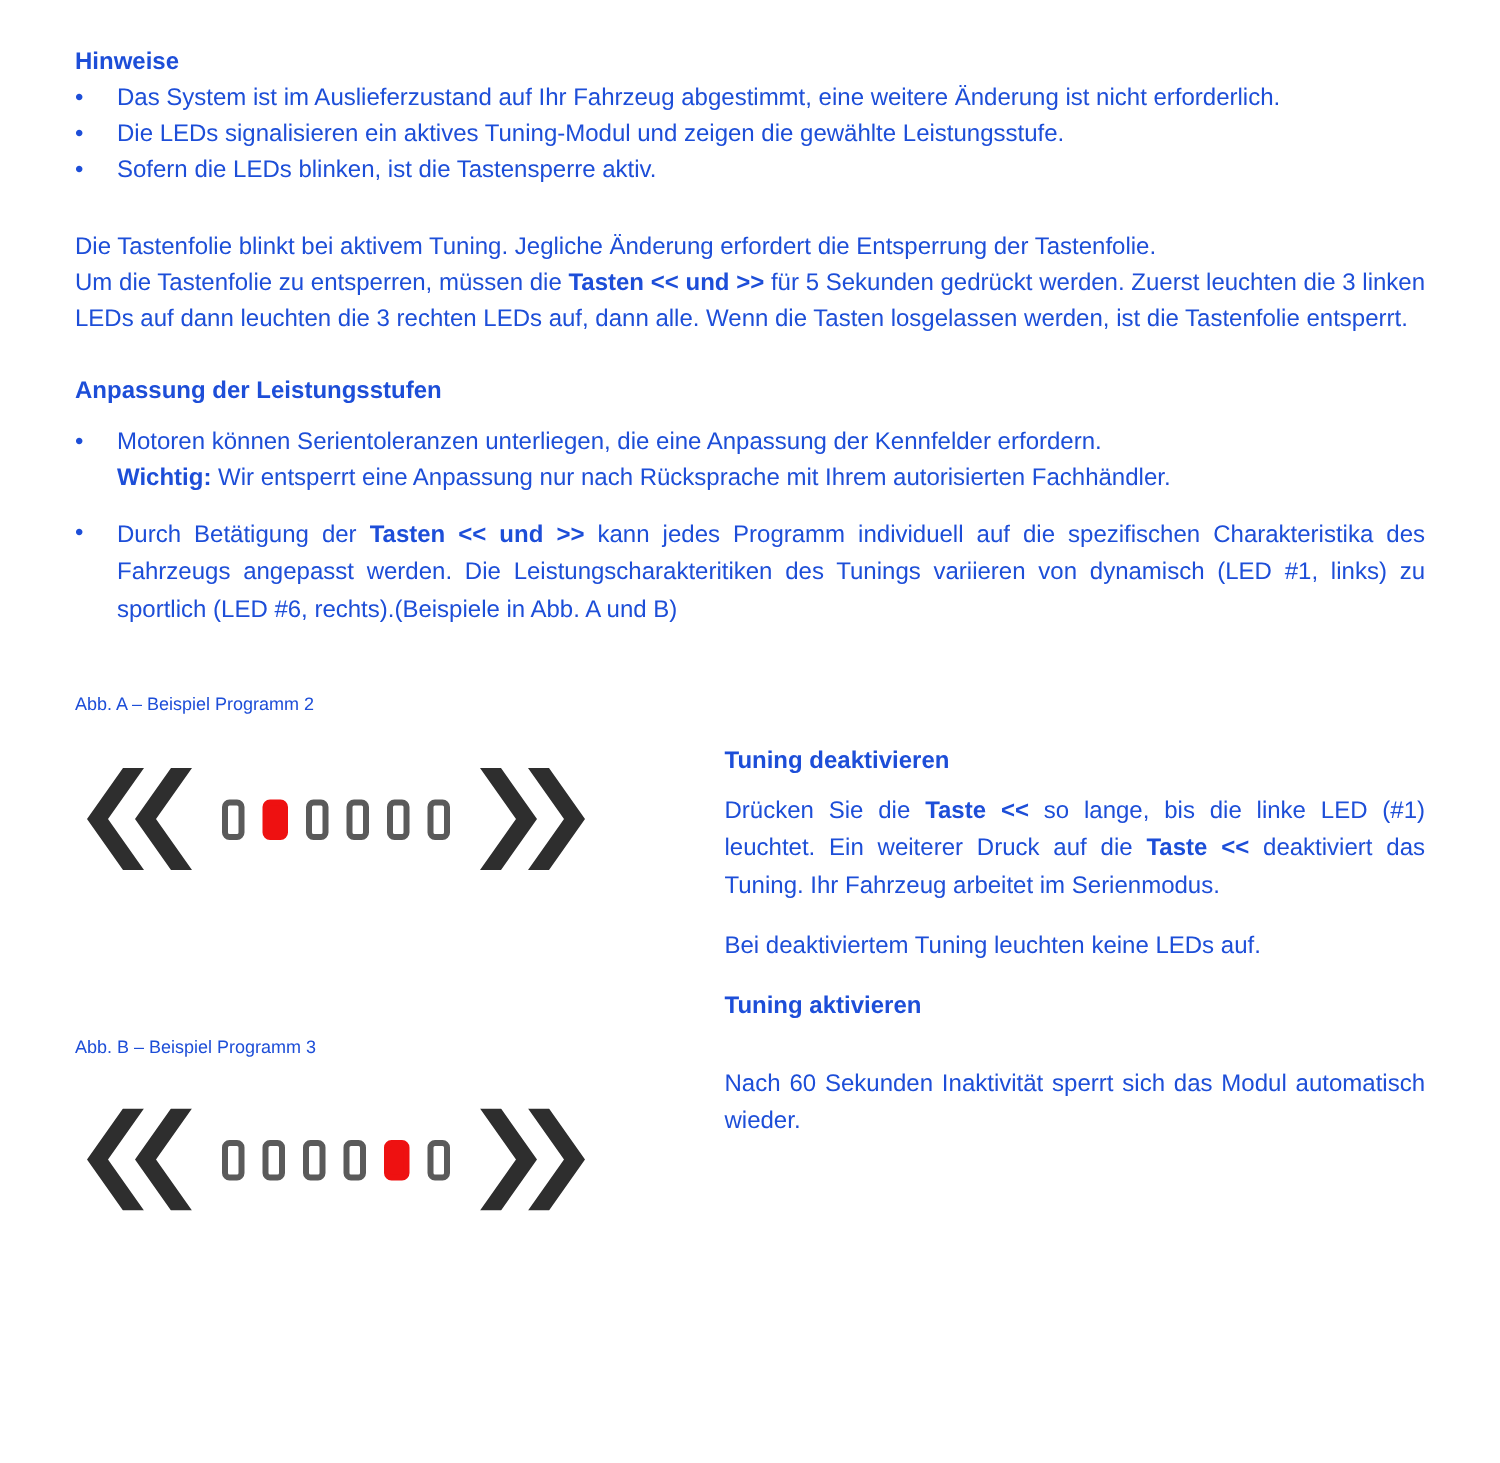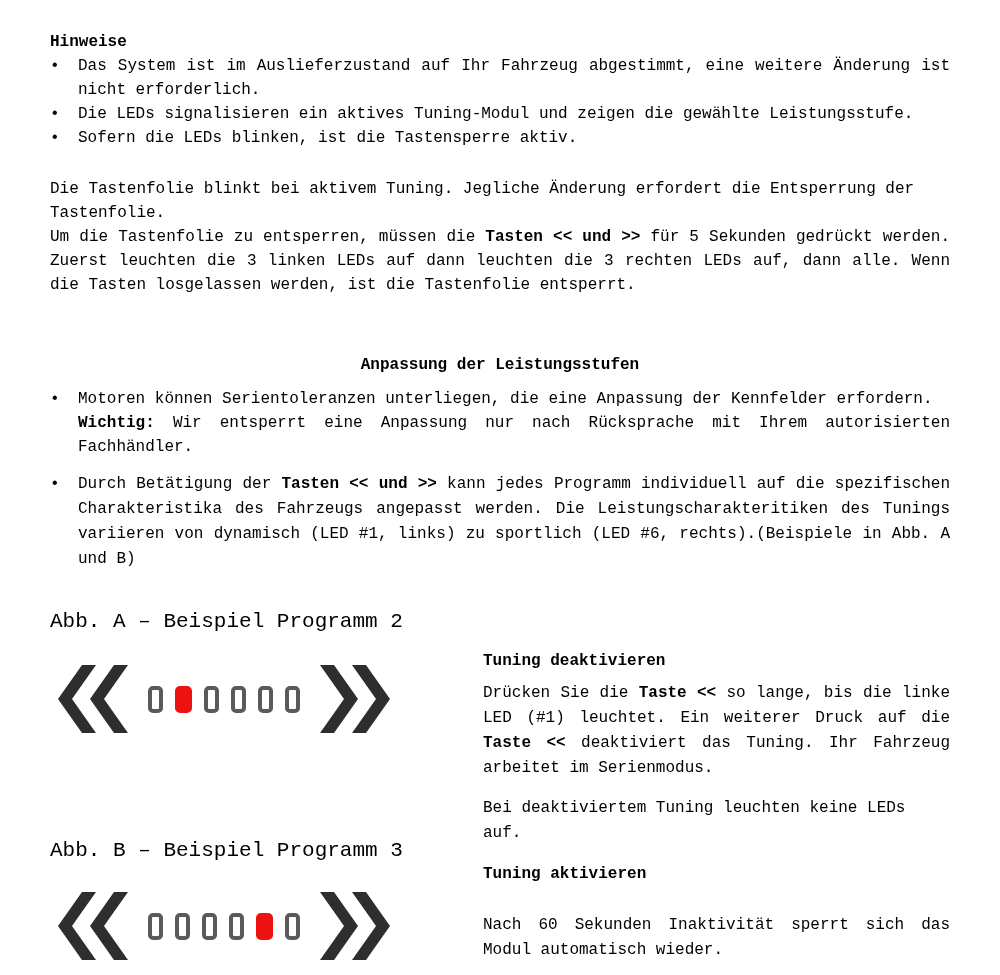--- a/index.html
+++ b/index.html
@@ -1,37 +1,37 @@
 <!DOCTYPE html>
 <html><head>
 <meta charset="utf-8">
 <style>
   html,body{margin:0;padding:0;background:#ffffff;}
   .page{
     width:1000px;height:975px;background:#ffffff;overflow:hidden;
-    font-family:Liberation Mono, monospace;color:#000000;
+    font-family:Liberation Sans, sans-serif;color:#1d4ed8;
     font-size:16px;line-height:24px;position:relative;
   }
   .doc{padding:30px 50px 0 50px;}
   .sec-title{font-weight:bold;font-size:16px;margin:0;}
   .just{text-align:justify;}
   .bullet{display:flex;}
   .bullet .marker{flex:0 0 28px;width:28px;}
   .bullet .txt{flex:1;text-align:justify;}
   .entsperren-title{margin-top:22px;}
   .entsperren-para{margin-top:27px;}
-  .anpassung-title{margin-top:56px;text-align:center;}
+  .anpassung-title{margin-top:24px;}
   .anpassung-list{margin-top:10px;}
   .anpassung-b2{margin-top:13px;}
   .anpassung-b2 .txt{line-height:25px;}
   
   .cols{display:flex;margin-top:32px;}
   .col-left{flex:0 0 433px;width:433px;}
   .col-right{flex:1;}
-  .fig-label{font-size:21px;margin-top:6px;}
+  .fig-label{font-size:12px;margin-top:6px;}
   .fig-label-b{margin-top:105px;}
   .led-panel{display:flex;align-items:center;margin-top:30px;margin-left:8px;height:70px;}
   .led-panel.b{margin-top:28px;}
   .chev{flex:0 0 70px;width:70px;height:68px;}
   .leds{display:flex;gap:12px;margin:0 20px;align-items:center;}
   .led{width:7px;height:19px;border:4px solid #5a5a5a;border-radius:5px;background:#ffffff;}
   .led.on{width:9px;border-color:#ee1111;background:#ee1111;}
   
   .rc-title{font-weight:bold;margin-top:45px;}
   .rc-title-2{font-weight:bold;margin-top:16px;}

